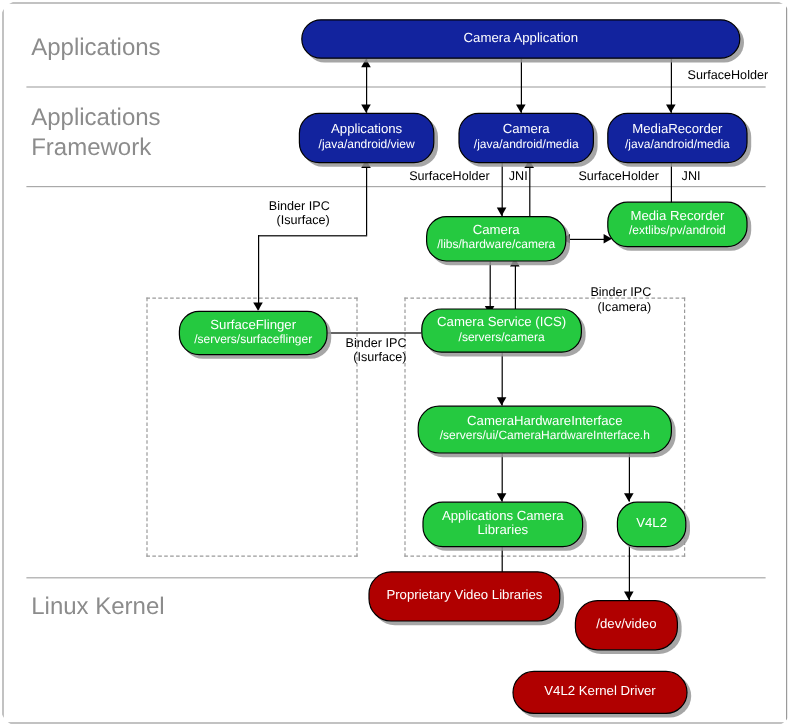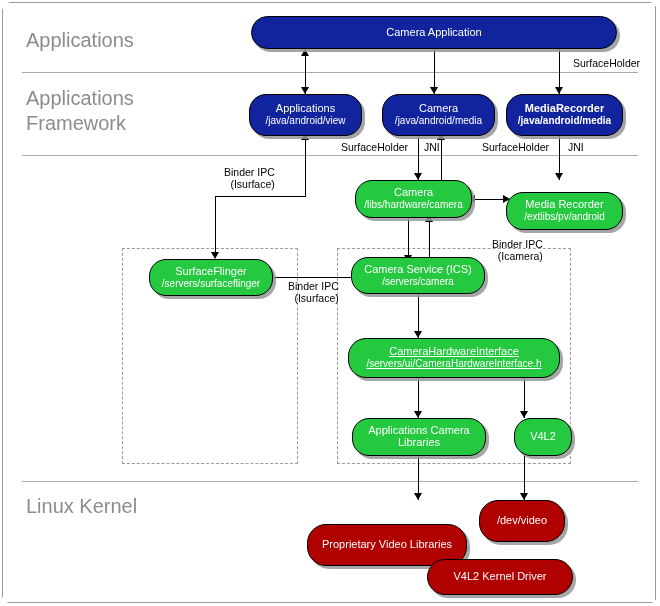--- a/index.html
+++ b/index.html
@@ -143,59 +143,59 @@
   <div class="node blue" style="left:249px;top:94px;width:113px;height:42px;border-radius:17px;">
     <span class="t1">Applications</span>
     <span class="t2">/java/android/view</span>
   </div>
 
   <div class="node blue" style="left:382px;top:94px;width:113px;height:42px;border-radius:17px;">
     <span class="t1">Camera</span>
     <span class="t2">/java/android/media</span>
   </div>
 
-  <div class="node blue" style="left:506px;top:94px;width:117px;height:42px;border-radius:17px;font-weight:bold;">
+  <div class="node blue" style="left:506px;top:94px;width:117px;height:42px;border-radius:17px;">
     <span class="t1">MediaRecorder</span>
     <span class="t2">/java/android/media</span>
   </div>
 
   <div class="node green" style="left:355px;top:180px;width:117px;height:38px;border-radius:17px;">
     <span class="t1">Camera</span>
     <span class="t2">/libs/hardware/camera</span>
   </div>
 
-  <div class="node green" style="left:506px;top:192px;width:117px;height:38px;border-radius:17px;">
+  <div class="node green" style="left:506px;top:168px;width:117px;height:38px;border-radius:17px;">
     <span class="t1">Media Recorder</span>
     <span class="t2">/extlibs/pv/android</span>
   </div>
 
   <div class="node green" style="left:149px;top:259px;width:124px;height:37px;border-radius:17px;">
     <span class="t1">SurfaceFlinger</span>
     <span class="t2">/servers/surfaceflinger</span>
   </div>
 
   <div class="node green" style="left:351px;top:257px;width:134px;height:37px;border-radius:17px;">
     <span class="t1">Camera Service (ICS)</span>
     <span class="t2">/servers/camera</span>
   </div>
 
-  <div class="node green" style="left:348px;top:338px;width:212px;height:40px;border-radius:18px;text-decoration:underline;">
+  <div class="node green" style="left:348px;top:338px;width:212px;height:40px;border-radius:18px;">
     <span class="t1">CameraHardwareInterface</span>
     <span class="t2">/servers/ui/CameraHardwareInterface.h</span>
   </div>
 
   <div class="node green wrap2" style="left:352px;top:418px;width:134px;height:38px;border-radius:17px;">
     <span class="t1">Applications Camera Libraries</span>
   </div>
 
   <div class="node green" style="left:514px;top:418px;width:58px;height:38px;border-radius:17px;">
     <span class="t1">V4L2</span>
   </div>
 
-  <div class="node red wrap2" style="left:307px;top:524px;width:160px;height:42px;border-radius:19px;text-align:right;">
+  <div class="node red wrap2" style="left:307px;top:476px;width:160px;height:42px;border-radius:19px;text-align:right;">
     <span class="t1">Proprietary Video Libraries</span>
   </div>
 
   <div class="node red" style="left:479px;top:500px;width:86px;height:42px;border-radius:19px;">
     <span class="t1">/dev/video</span>
   </div>
 
   <div class="node red" style="left:427px;top:559px;width:146px;height:36px;border-radius:18px;">
     <span class="t1">V4L2 Kernel Driver</span>
   </div>

